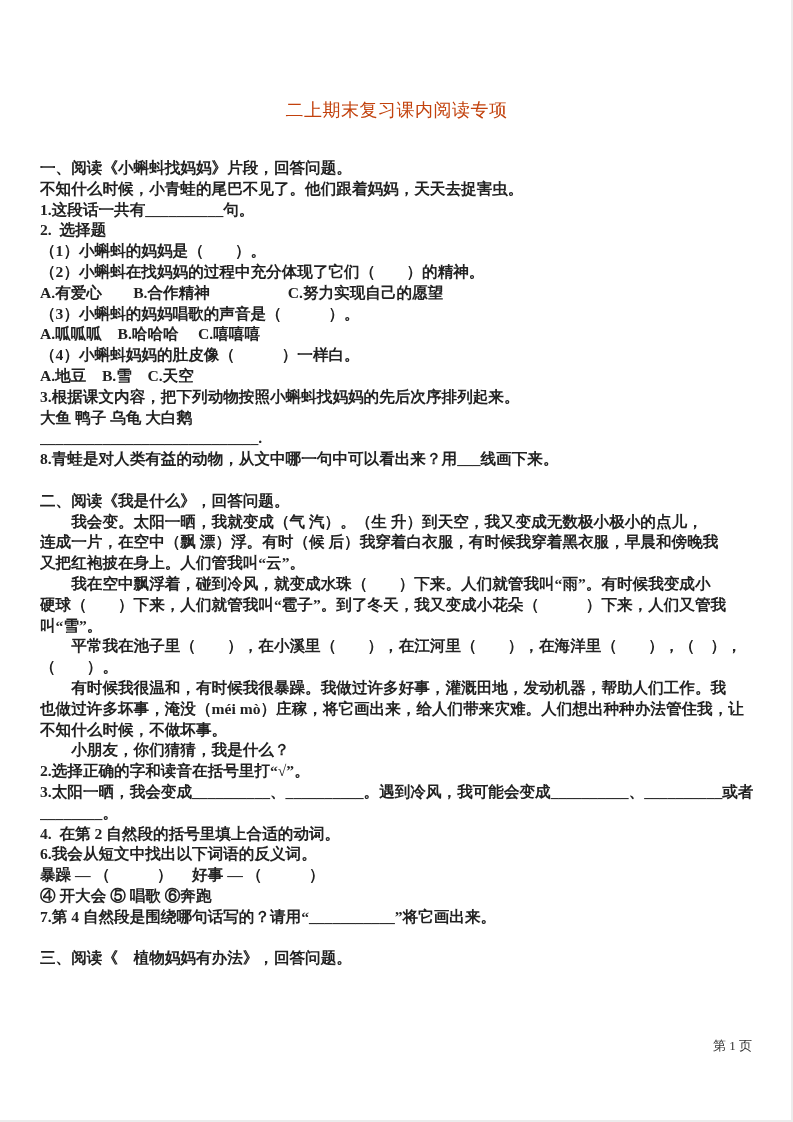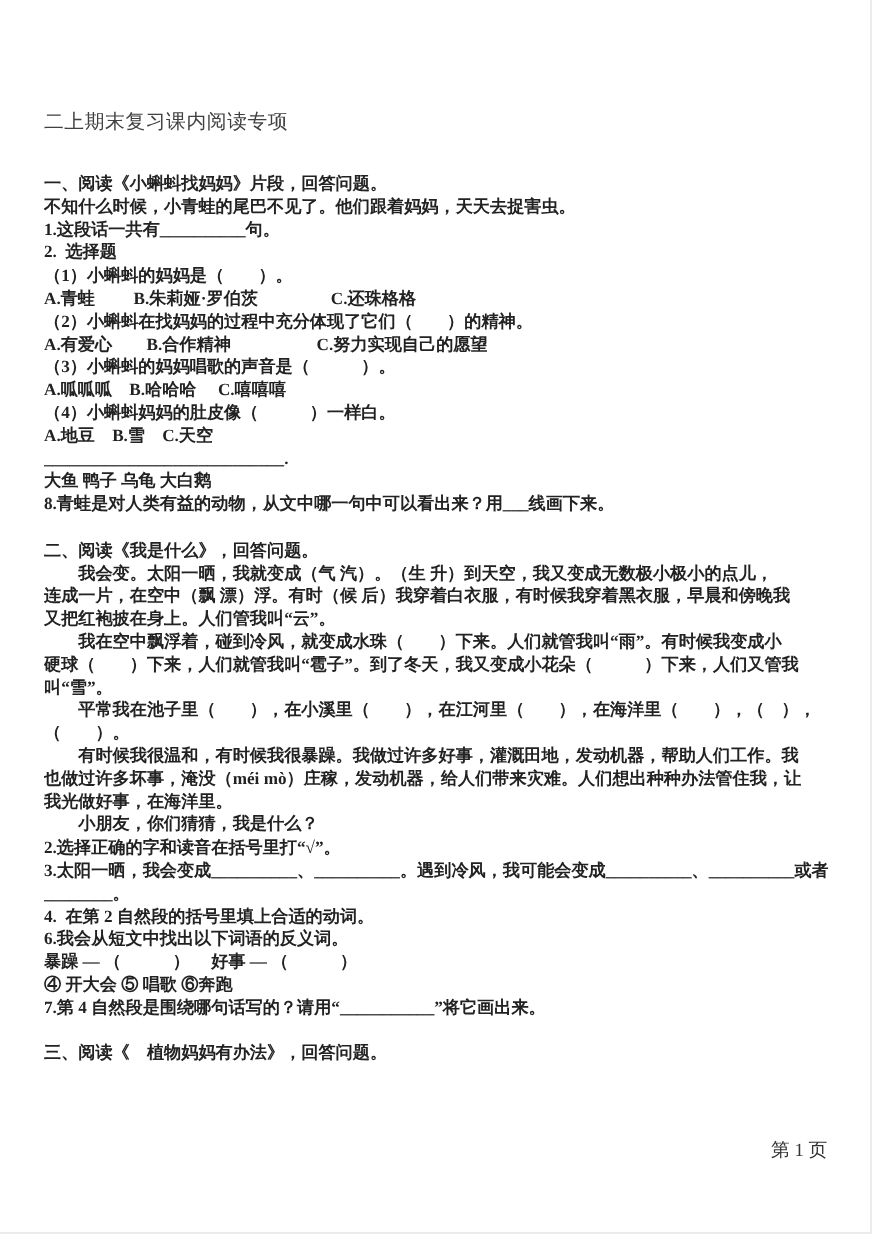--- a/index.html
+++ b/index.html
@@ -14,92 +14,93 @@
     margin: 0;
     background: #ffffff;
     color: #1f1f1f;
     font-family: "Liberation Serif", "DejaVu Serif", serif;
     box-sizing: border-box;
     padding: 97px 40px 0 40px;
     overflow: hidden;
     box-shadow: inset -2px -2px 0 #ececec;
   }
   .doc-title {
+    text-align: center;
     font-size: 18px;
     line-height: 26px;
     letter-spacing: 0.5px;
     margin: 0 0 35px 0;
     font-weight: normal;
-    color: #404040;
+    color: #c2410c;
   }
   .section {
     margin: 0;
     font-weight: bold;
   }
   .line {
     font-size: 15.6px;
     line-height: 20.8px;
     height: 20.8px;
     white-space: pre;
     overflow: hidden;
     color: #222222;
   }
   .line.blank {
     
   }
   .page-footer {
     position: absolute;
     top: 1038px;
     right: 41px;
-    font-size: 17px;
+    font-size: 13px;
     line-height: 16px;
     color: #333333;
     white-space: pre;
   }
 </style>
 </head>
 <body>
 
 <div class="page">
 
   <h1 class="doc-title">二上期末复习课内阅读专项</h1>
 
   <div class="section">
     <div class="line">一、阅读《小蝌蚪找妈妈》片段，回答问题。</div>
     <div class="line">不知什么时候，小青蛙的尾巴不见了。他们跟着妈妈，天天去捉害虫。</div>
     <div class="line">1.这段话一共有__________句。</div>
     <div class="line">2.  选择题</div>
     <div class="line">（1）小蝌蚪的妈妈是（　　）。</div>
-    <div class="line">A.青蛙　　 B.朱莉娅·罗伯茨　　　　 C.还珠格格</div>
     <div class="line">（2）小蝌蚪在找妈妈的过程中充分体现了它们（　　）的精神。</div>
     <div class="line">A.有爱心　　B.合作精神　　　　　C.努力实现自己的愿望</div>
     <div class="line">（3）小蝌蚪的妈妈唱歌的声音是（　　　）。</div>
     <div class="line">A.呱呱呱　B.哈哈哈　 C.嘻嘻嘻</div>
     <div class="line">（4）小蝌蚪妈妈的肚皮像（　　　）一样白。</div>
     <div class="line">A.地豆　B.雪　C.天空</div>
+    <div class="line">3.根据课文内容，把下列动物按照小蝌蚪找妈妈的先后次序排列起来。</div>
+    <div class="line">大鱼 鸭子 乌龟 大白鹅</div>
     <div class="line">____________________________.</div>
-    <div class="line">大鱼 鸭子 乌龟 大白鹅</div>
     <div class="line">8.青蛙是对人类有益的动物，从文中哪一句中可以看出来？用___线画下来。</div>
   </div>
 
   <div class="line blank"></div>
 
   <div class="section">
     <div class="line">二、阅读《我是什么》，回答问题。</div>
     <div class="line">　　我会变。太阳一晒，我就变成（气 汽）。（生 升）到天空，我又变成无数极小极小的点儿，</div>
     <div class="line">连成一片，在空中（飘 漂）浮。有时（候 后）我穿着白衣服，有时候我穿着黑衣服，早晨和傍晚我</div>
     <div class="line">又把红袍披在身上。人们管我叫“云”。</div>
     <div class="line">　　我在空中飘浮着，碰到冷风，就变成水珠（　　）下来。人们就管我叫“雨”。有时候我变成小</div>
     <div class="line">硬球（　　）下来，人们就管我叫“雹子”。到了冬天，我又变成小花朵（　　　）下来，人们又管我</div>
     <div class="line">叫“雪”。</div>
     <div class="line">　　平常我在池子里（　　），在小溪里（　　），在江河里（　　），在海洋里（　　），（　），</div>
     <div class="line">（　　）。</div>
     <div class="line">　　有时候我很温和，有时候我很暴躁。我做过许多好事，灌溉田地，发动机器，帮助人们工作。我</div>
-    <div class="line">也做过许多坏事，淹没（méi mò）庄稼，发动机器，给人们带来灾难。人们想出种种办法管住我，让</div>
-    <div class="line">我光做好事，在海洋里。</div>
+    <div class="line">也做过许多坏事，淹没（méi mò）庄稼，将它画出来，给人们带来灾难。人们想出种种办法管住我，让</div>
+    <div class="line">不知什么时候，不做坏事。</div>
     <div class="line">　　小朋友，你们猜猜，我是什么？</div>
     <div class="line">2.选择正确的字和读音在括号里打“√”。</div>
     <div class="line">3.太阳一晒，我会变成__________、__________。遇到冷风，我可能会变成__________、__________或者</div>
     <div class="line">________。</div>
     <div class="line">4.  在第 2 自然段的括号里填上合适的动词。</div>
     <div class="line">6.我会从短文中找出以下词语的反义词。</div>
     <div class="line">暴躁 — （　　　）　 好事 — （　　　）</div>
     <div class="line">④ 开大会 ⑤ 唱歌 ⑥奔跑</div>
     <div class="line">7.第 4 自然段是围绕哪句话写的？请用“___________”将它画出来。</div>
   </div>

